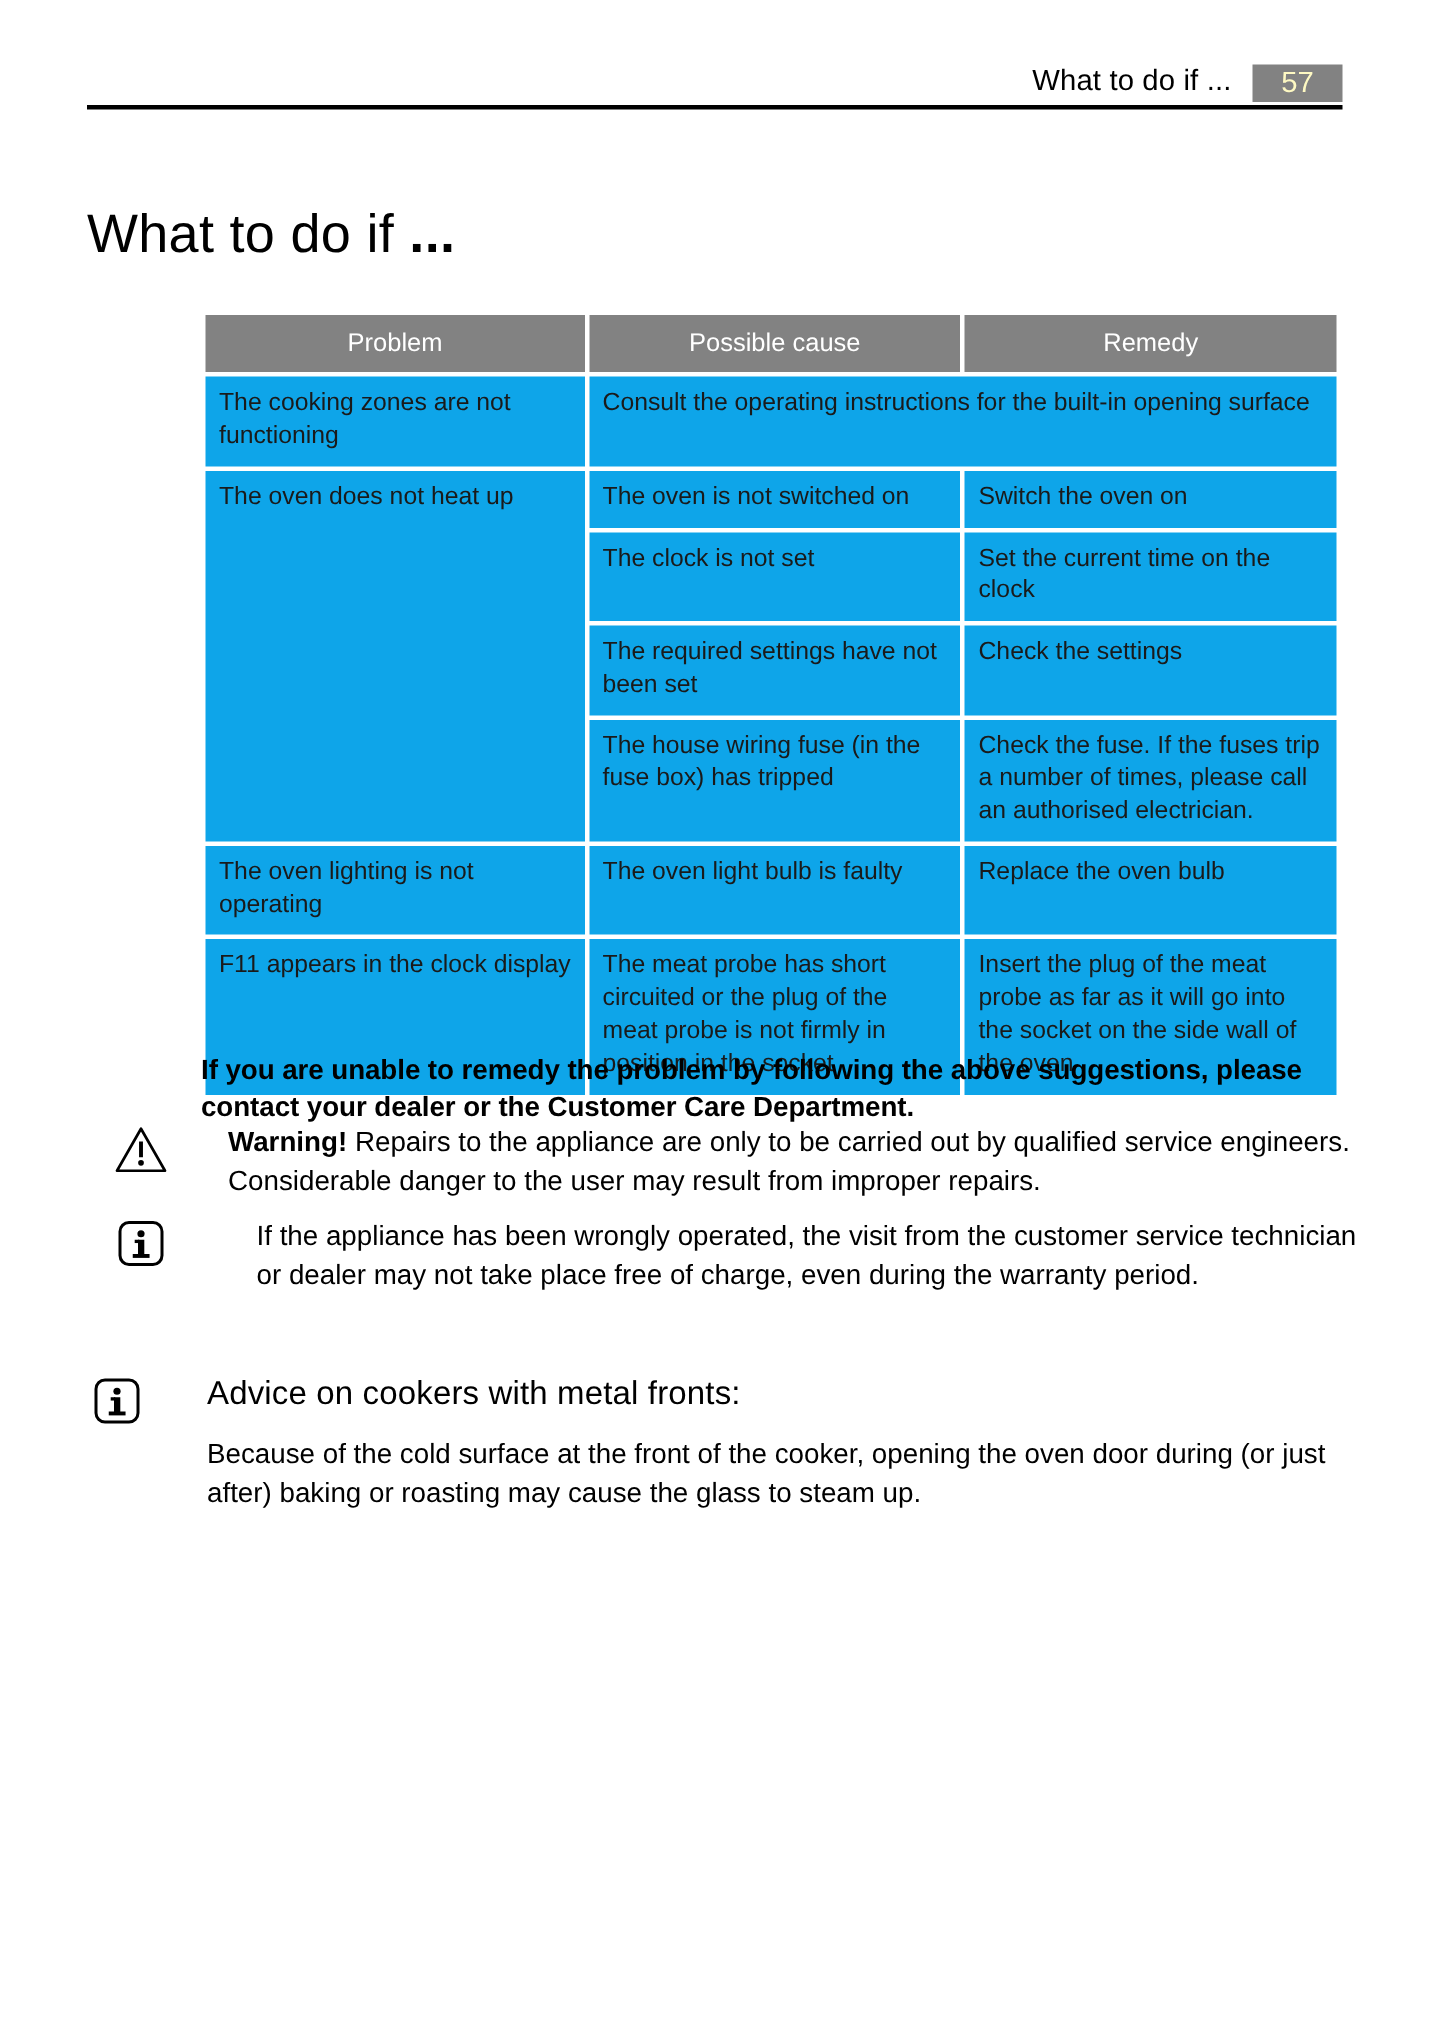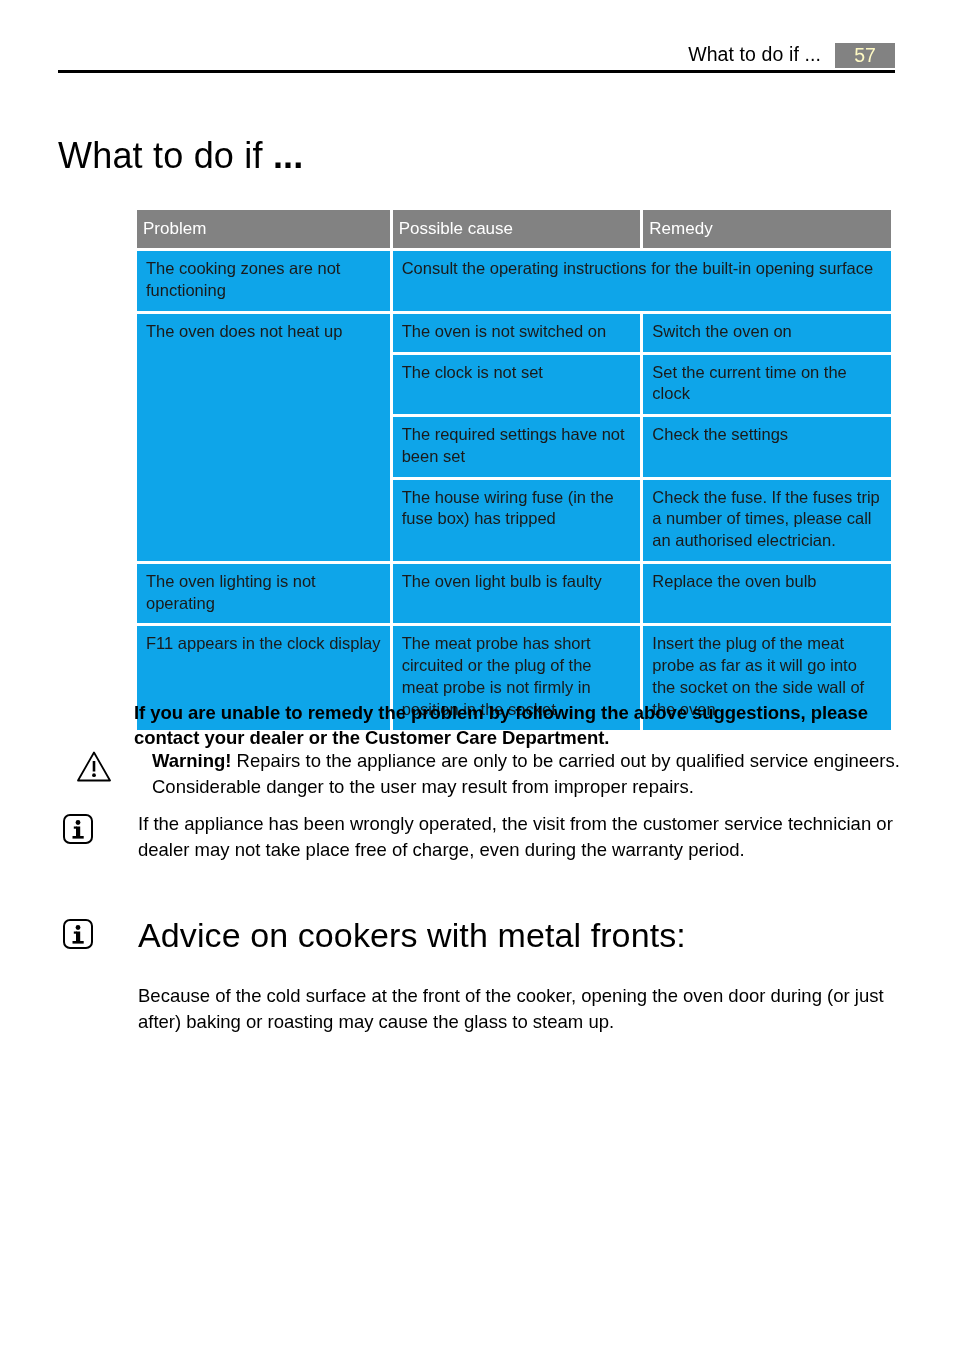--- a/index.html
+++ b/index.html
@@ -86,21 +86,21 @@
   }
   .trouble-table col.c1 { width: 251px; }
   .trouble-table col.c2 { width: 246px; }
   .trouble-table col.c3 { width: 246px; }
 
   .trouble-table th {
     background: #828282;
     color: #ffffff;
     font-weight: normal;
     font-size: 17px;
-    text-align: left;
+    text-align: center;
     padding: 8px 6px 9px 6px;
     vertical-align: middle;
     line-height: 1.25;
   }
   .trouble-table td {
     background: #0ea5e9;
     color: #1a1a1a;
     padding: 7px 9px 9px 9px;
     vertical-align: top;
     line-height: 1.32;
@@ -141,38 +141,39 @@
   .note-body b { font-weight: bold; }
 
   .note-warning {
     left: 72px;
     top: 748px;
     width: 840px;
   }
   .note-warning .note-body { width: 760px; }
 
   .note-info1 {
-    left: 58px;
+    left: 74px;
     top: 811px;
     width: 840px;
+    gap: 17px;
   }
   .note-info1 .note-body { width: 760px; }
 
   .note-advice {
     left: 58px;
     top: 916px;
     width: 840px;
   }
   .note-advice .note-body { width: 760px; }
 
   .advice-heading {
-    font-size: 34px;
+    font-size: 22px;
     font-weight: normal;
     line-height: 1.15;
-    margin: 0 0 28px 0;
+    margin: 0 0 15px 0;
     letter-spacing: 0.1px;
   }
   .advice-text {
     font-size: 18.5px;
     line-height: 1.38;
   }
 
   
   .note-block .note-icon { width: 76px; margin-left: 0; justify-content: flex-start; padding-left: 4px; }
 

